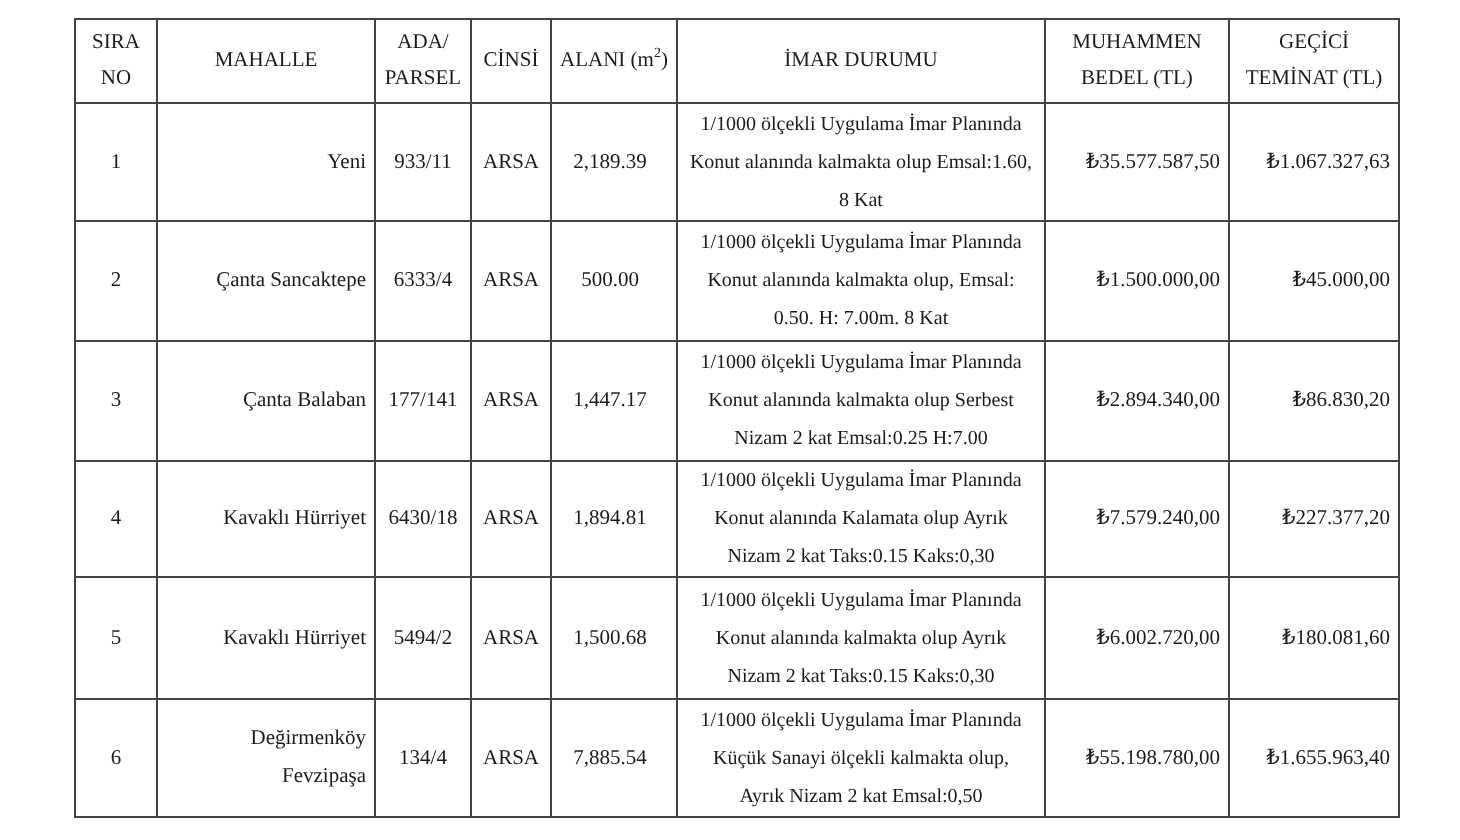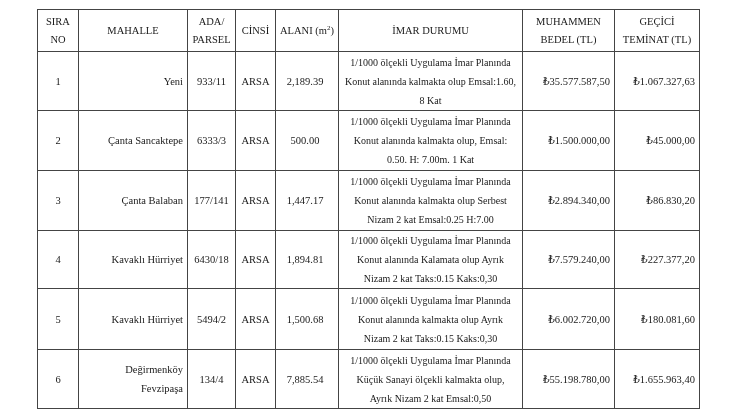--- a/index.html
+++ b/index.html
@@ -78,27 +78,27 @@
         <span>1/1000 ölçekli Uygulama İmar Planında</span><br>
         <span>Konut alanında kalmakta olup Emsal:1.60,</span><br>
         <span>8 Kat</span>
       </td>
       <td class="money">₺35.577.587,50</td>
       <td class="money">₺1.067.327,63</td>
     </tr>
     <tr class="r2">
       <td>2</td>
       <td class="mahalle">Çanta Sancaktepe</td>
-      <td>6333/3</td>
+      <td>6333/4</td>
       <td>ARSA</td>
       <td class="alan">500.00</td>
       <td class="imar">
         <span>1/1000 ölçekli Uygulama İmar Planında</span><br>
         <span>Konut alanında kalmakta olup, Emsal:</span><br>
-        <span>0.50. H: 7.00m. 1 Kat</span>
+        <span>0.50. H: 7.00m. 8 Kat</span>
       </td>
       <td class="money">₺1.500.000,00</td>
       <td class="money">₺45.000,00</td>
     </tr>
     <tr class="r3">
       <td>3</td>
       <td class="mahalle">Çanta Balaban</td>
       <td>177/141</td>
       <td>ARSA</td>
       <td class="alan">1,447.17</td>

